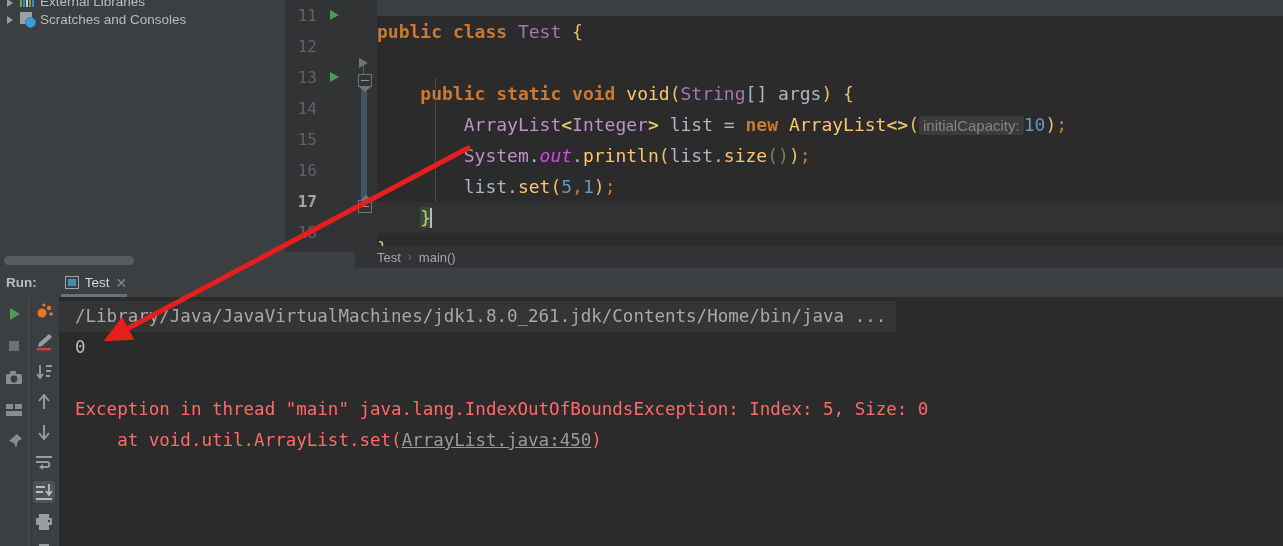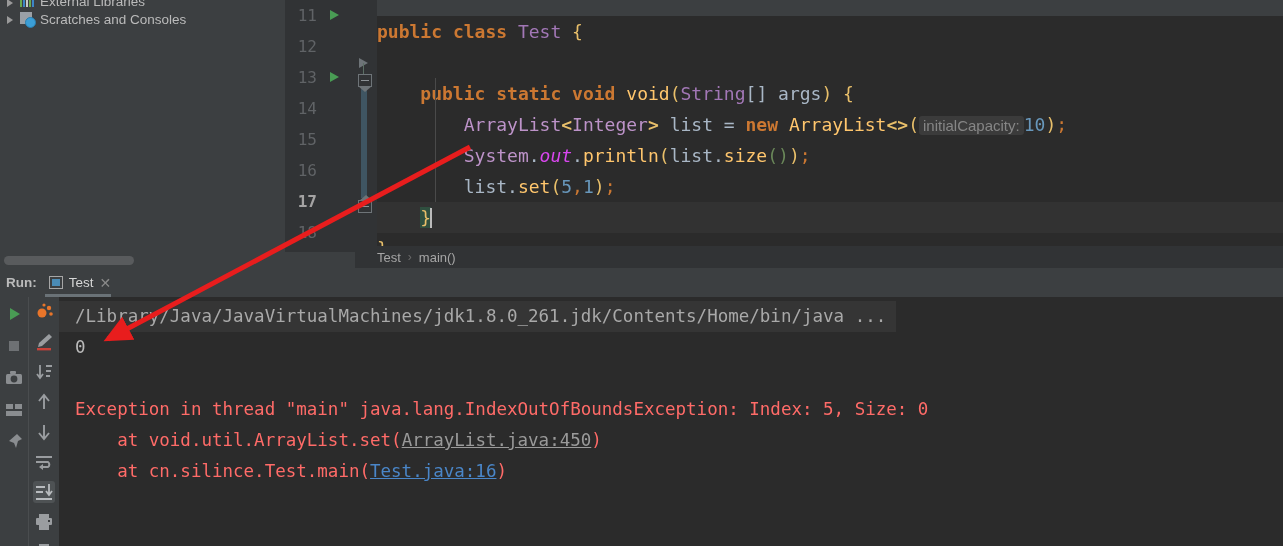--- a/index.html
+++ b/index.html
@@ -158,21 +158,21 @@
     background: #595b5d; border-radius: 5px;
   }
 
   
   .run-panel {
     position: absolute; left: 0; top: 268px; width: 1283px; height: 278px;
     background: #3c3f41;
   }
   .run-header {
     position: absolute; left: 0; top: 0; width: 1283px; height: 29px;
-    display: flex; align-items: center; padding-left: 6px; gap: 0;
+    display: flex; align-items: center; padding-left: 6px; gap: 16px;
   }
   .run-label { color: #bbbbbb; font-size: 13.5px; font-weight: bold; }
   .run-tab {
     display: flex; align-items: center; gap: 6px; height: 29px;
     padding: 0 6px 0 12px; position: relative;
   }
   .run-tab::after {
     content: ""; position: absolute; left: 8px; right: 6px; bottom: 0;
     height: 3px; background: #6a7277;
   }
@@ -414,21 +414,20 @@
     </div>
 
     <div class="console">
       <div class="cmdwrap">
         <span class="cline cmd">/Library/Java/JavaVirtualMachines/jdk1.8.0_261.jdk/Contents/Home/bin/java ...</span>
       </div>
       <div class="cline out">0</div>
       <div class="cline"> </div>
       <div class="cline err">Exception in thread "main" java.lang.IndexOutOfBoundsException: Index: 5, Size: 0</div>
       <div class="cline"><span class="err">    at void.util.ArrayList.set(</span><span class="lnk-gray">ArrayList.java:450</span><span class="err">)</span></div>
-      <div class="cline"><span class="err">    at cn.silince.Test.main(</span><span class="lnk-blue">Test.java:16</span><span class="err">)</span></div>
       <div class="cline"> </div>
 
     </div>
   </div>
 
   <svg class="annot">
     <defs>
       <marker id="ah" markerWidth="6" markerHeight="6" refX="4.6" refY="3" orient="auto" markerUnits="strokeWidth">
         <polygon points="0,0.4 5.6,3 0,5.6" fill="#e81d1d"></polygon>
       </marker>

